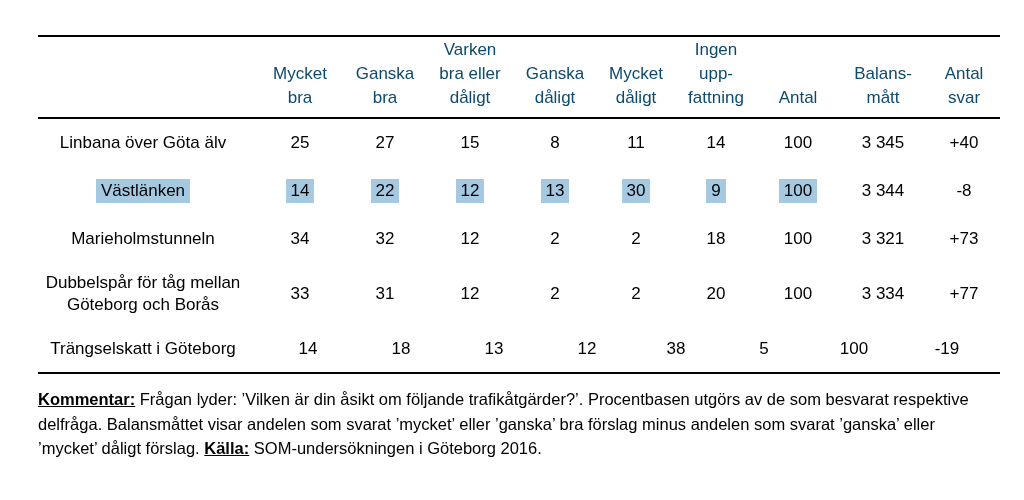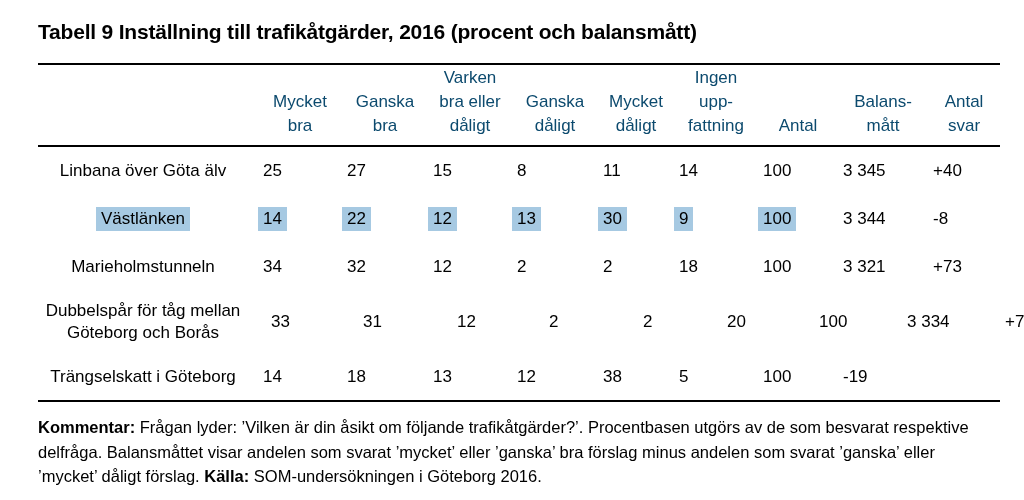--- a/index.html
+++ b/index.html
@@ -36,48 +36,48 @@
     text-align: center;
     font-size: 17px;
     line-height: 24px;
     white-space: pre-line;
     color: #0c4a6e;
   }
   .th-label { text-align: left; }
 
   .trow { align-items: center; }
   .r1, .r2, .r3 { height: 48px; }
-  .r4 { height: 62px; gap: 8px; }
-  .r5 { height: 47px; }
+  .r4 { height: 62px; }
+  .r5 { height: 47px; gap: 8px; }
 
   .td {
+    text-align: center;
     font-size: 17px;
     line-height: 22px;
     color: #000;
   }
   .td-label { text-align: center; padding-right: 10px; }
 
   .cell-text { display: inline-block; padding: 1px 5px; }
   .hl { background: var(--hl-color); }
 
   .comment {
     margin-top: 13px;
     width: 958px;
     font-size: 16.5px;
     line-height: 24.5px;
     color: #000;
   }
-  .bold { font-weight: 700; }
+  .bold { font-weight: 700; text-decoration: underline; }
 </style>
 </head>
 <body>
 
 <div class="page">
 
-  <div class="doc-title">Tabell 9 Inställning till trafikåtgärder, 2016 (procent och balansmått)</div>
 
   <hr class="rule rule-top">
 
   <div class="grid-row thead">
     <div class="th th-label"></div>
     <div class="th">Mycket
 bra</div>
     <div class="th">Ganska
 bra</div>
     <div class="th">Varken

